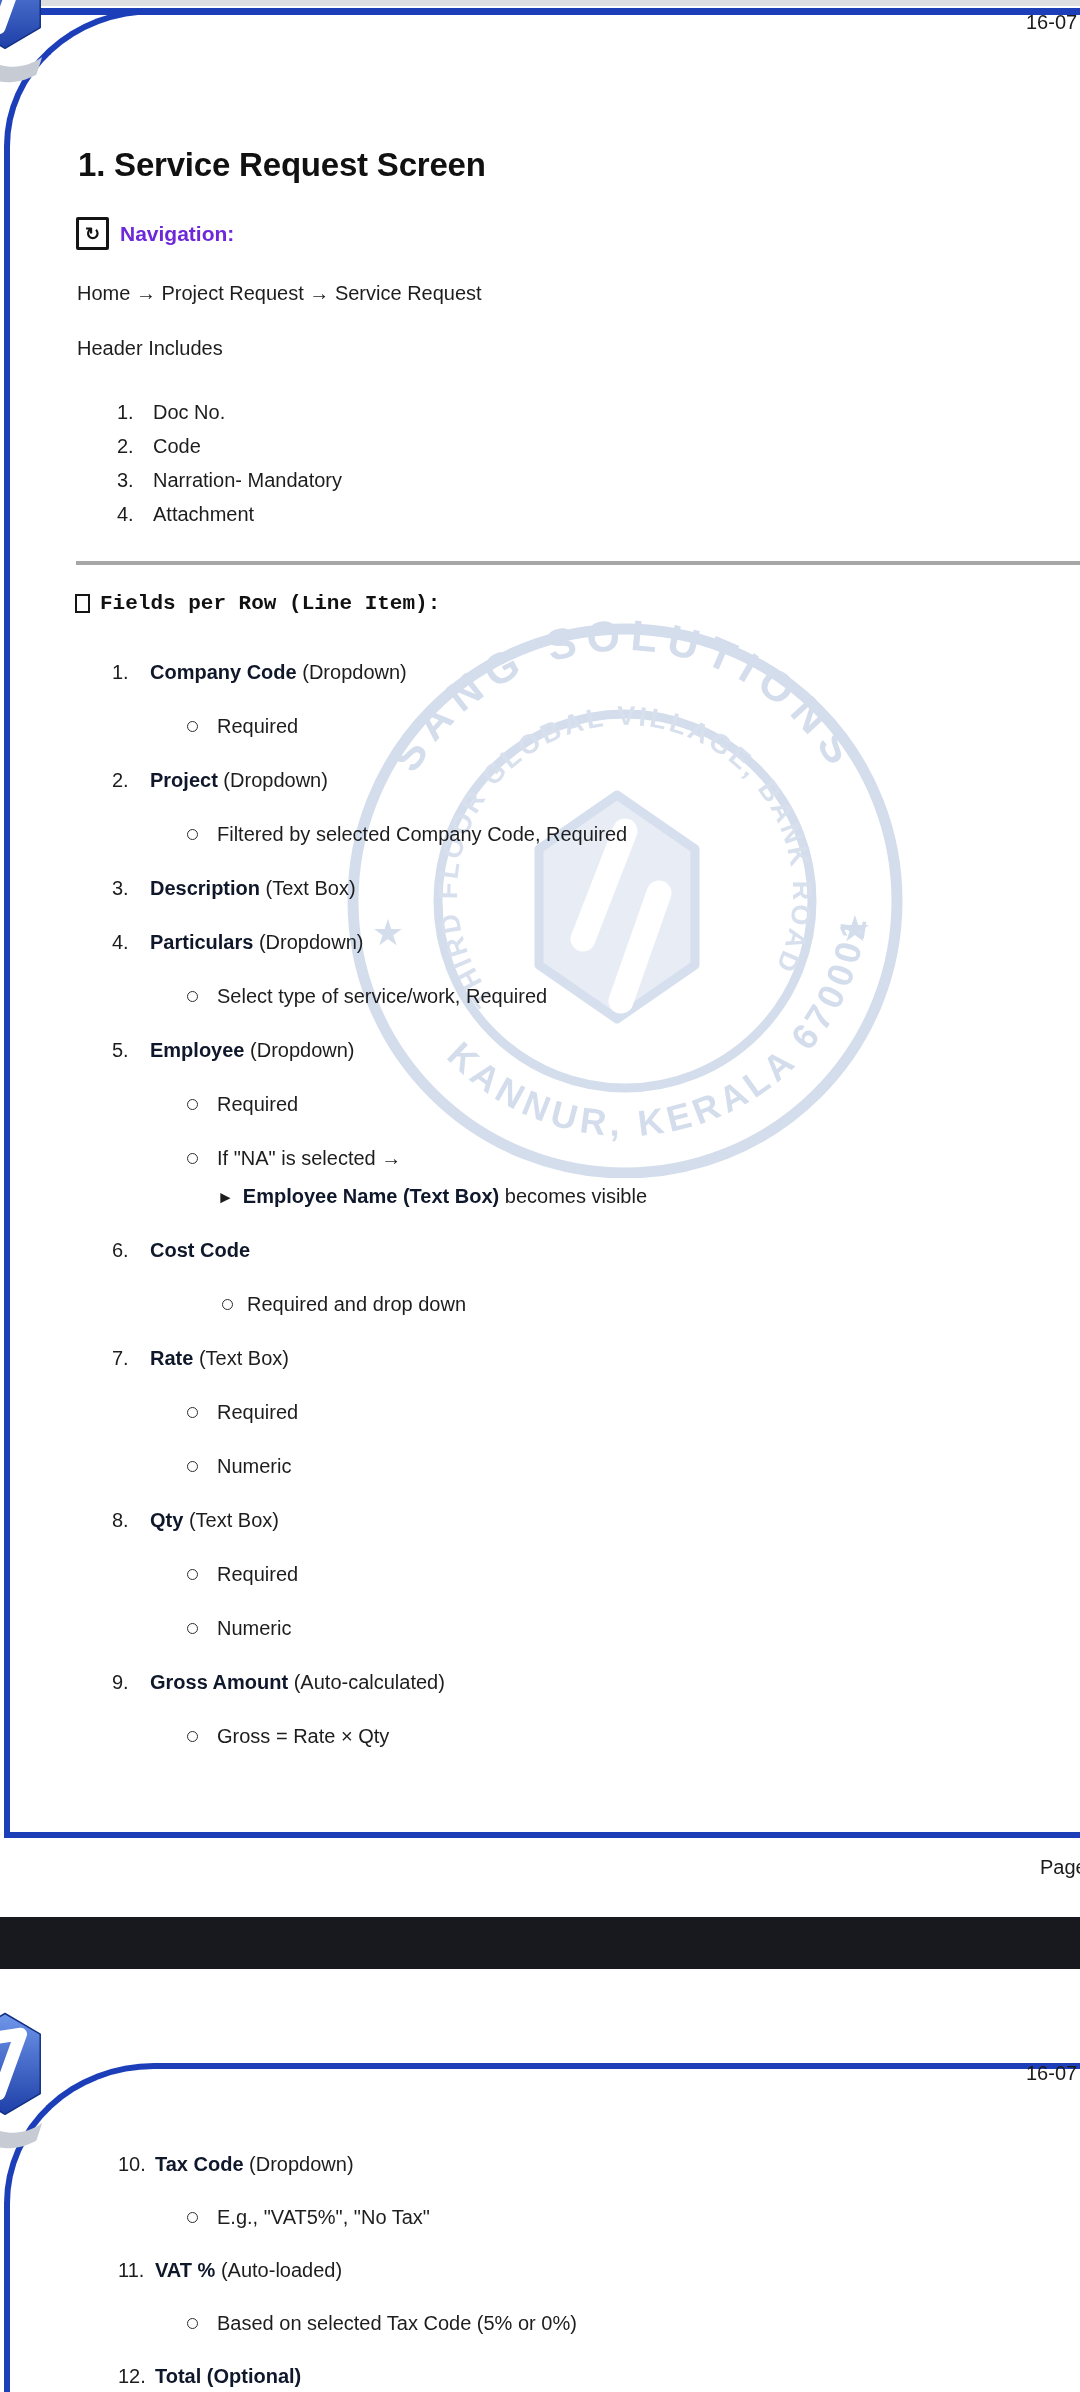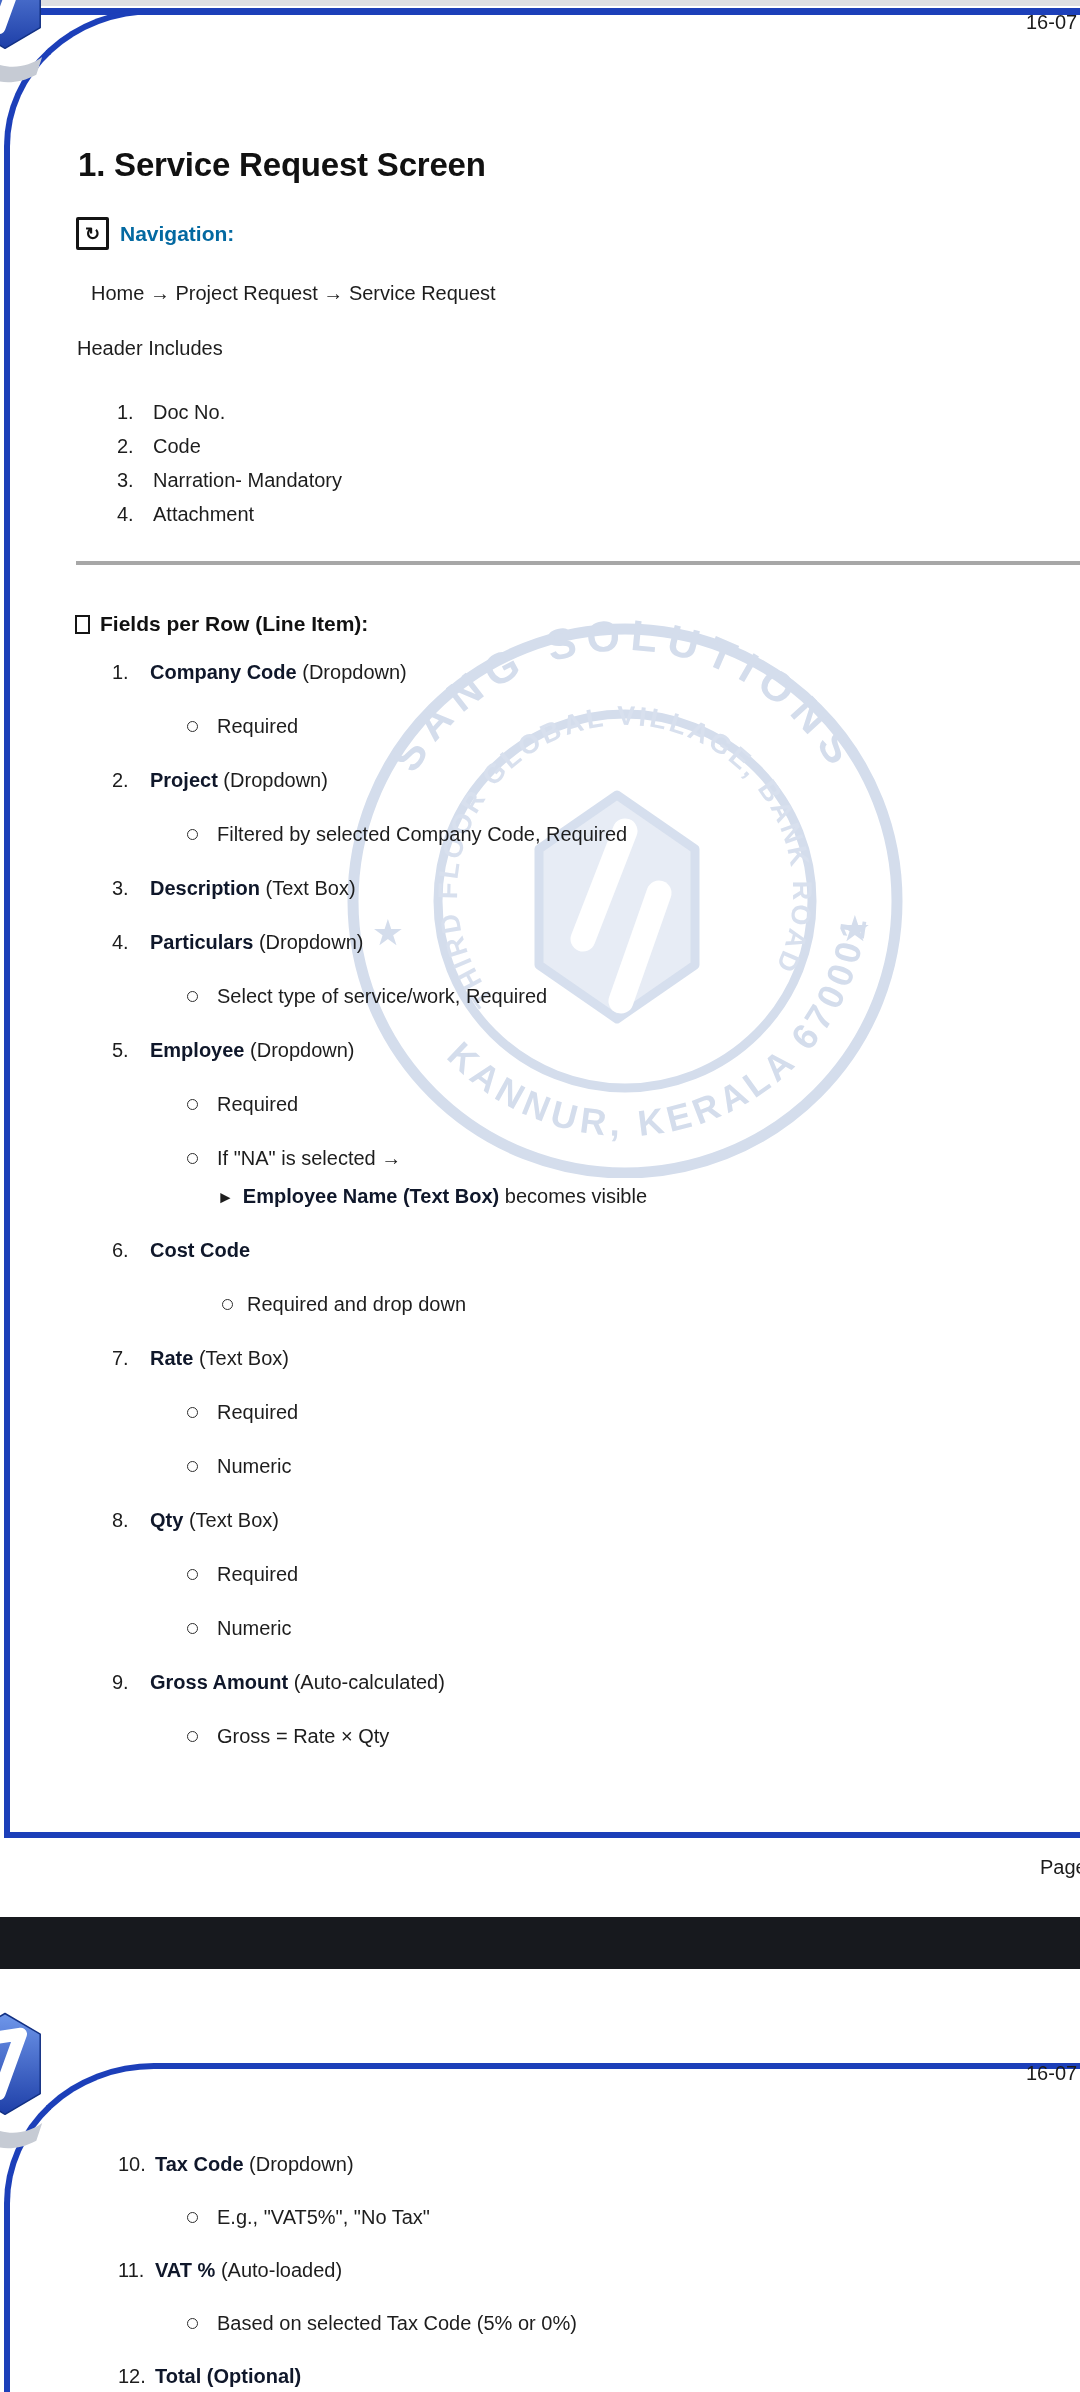--- a/index.html
+++ b/index.html
@@ -17,21 +17,21 @@
   .p1-frame{left:4px;top:8px;width:1096px;height:1830px;border-top-left-radius:150px 138px;}
   .p2-frame{left:4px;top:2063px;width:1096px;height:400px;border-bottom:none;border-top-left-radius:150px 140px;}
   .black-bar{left:0;top:1917px;width:1080px;height:52px;background:#17191e;z-index:3;}
   .divider{left:76px;top:561px;width:1004px;height:4px;background:#a7a7a7;z-index:2;}
   
   .z2{z-index:2;}
   .date-stamp{font-size:20px;color:#1b1b1b;z-index:4;}
   .page-title{font-size:33px;font-weight:700;color:#111;letter-spacing:-0.2px;}
   .nav-row{display:flex;align-items:center;gap:11px;}
   .navbox{width:27px;height:27px;border:3px solid #141414;border-radius:2px;display:flex;align-items:center;justify-content:center;font-size:18px;font-weight:700;color:#111;}
-  .nav-label{font-size:21px;font-weight:700;color:#0369a1;}
+  .nav-label{font-size:21px;font-weight:700;color:#6d28d9;}
   .body-text{font-size:20px;color:#1d1d1d;}
   .bold{font-weight:700;color:#0f172a;}
   .arrow-b{font-weight:700;}
   
   .hl{position:relative;height:24px;line-height:24px;margin-bottom:10px;padding-left:153px;font-size:20px;}
   .hl .num{position:absolute;left:117px;}
   
   .fields-heading{display:flex;align-items:center;font-size:21px;font-weight:700;color:#111;}
   .tofu{display:inline-block;width:11px;height:15px;border:2px solid #151515;margin-right:10px;}
   
@@ -98,40 +98,40 @@
 
 <div class="abs date-stamp" style="left:1026px;top:11px;">16-07</div>
 
 <div class="abs z2 page-title" style="left:78px;top:146px;text-align:center;">1. Service Request Screen</div>
 
 <div class="abs z2 nav-row" style="left:76px;top:217px;">
   <span class="navbox">↻</span>
   <span class="nav-label">Navigation:</span>
 </div>
 
-<div class="abs z2 body-text" style="left:91px;top:282px;text-align:right;">
+<div class="abs z2 body-text" style="left:77px;top:282px;text-align:right;">
   <span>Home</span>
   <span class="arrow-b">→</span>
   <span>Project Request</span>
   <span class="arrow-b">→</span>
   <span>Service Request</span>
 </div>
 
 <div class="abs z2 body-text" style="left:77px;top:337px;">Header Includes</div>
 
 <div class="abs z2" style="left:0;top:400px;width:1080px;">
   <div class="hl"><span class="num">1.</span><span>Doc No.</span></div>
   <div class="hl"><span class="num">2.</span><span>Code</span></div>
   <div class="hl"><span class="num">3.</span><span>Narration- Mandatory</span></div>
   <div class="hl"><span class="num">4.</span><span>Attachment</span></div>
 </div>
 
 <div class="abs divider"></div>
 
-<div class="abs z2 fields-heading" style="left:75px;top:612px;">
+<div class="abs z2 fields-heading" style="left:75px;top:592px;font-family:Liberation Mono, monospace;">
   <span class="tofu"></span>
   <span>Fields per Row (Line Item):</span>
 </div>
 
 <div class="abs z2" style="left:0;top:660px;width:1080px;">
 
   <div class="fl"><span class="num">1.</span><span class="bold">Company Code</span><span> (Dropdown)</span></div>
   <div class="sl"><span class="bullet"></span><span>Required</span></div>
 
   <div class="fl"><span class="num">2.</span><span class="bold">Project</span><span> (Dropdown)</span></div>

